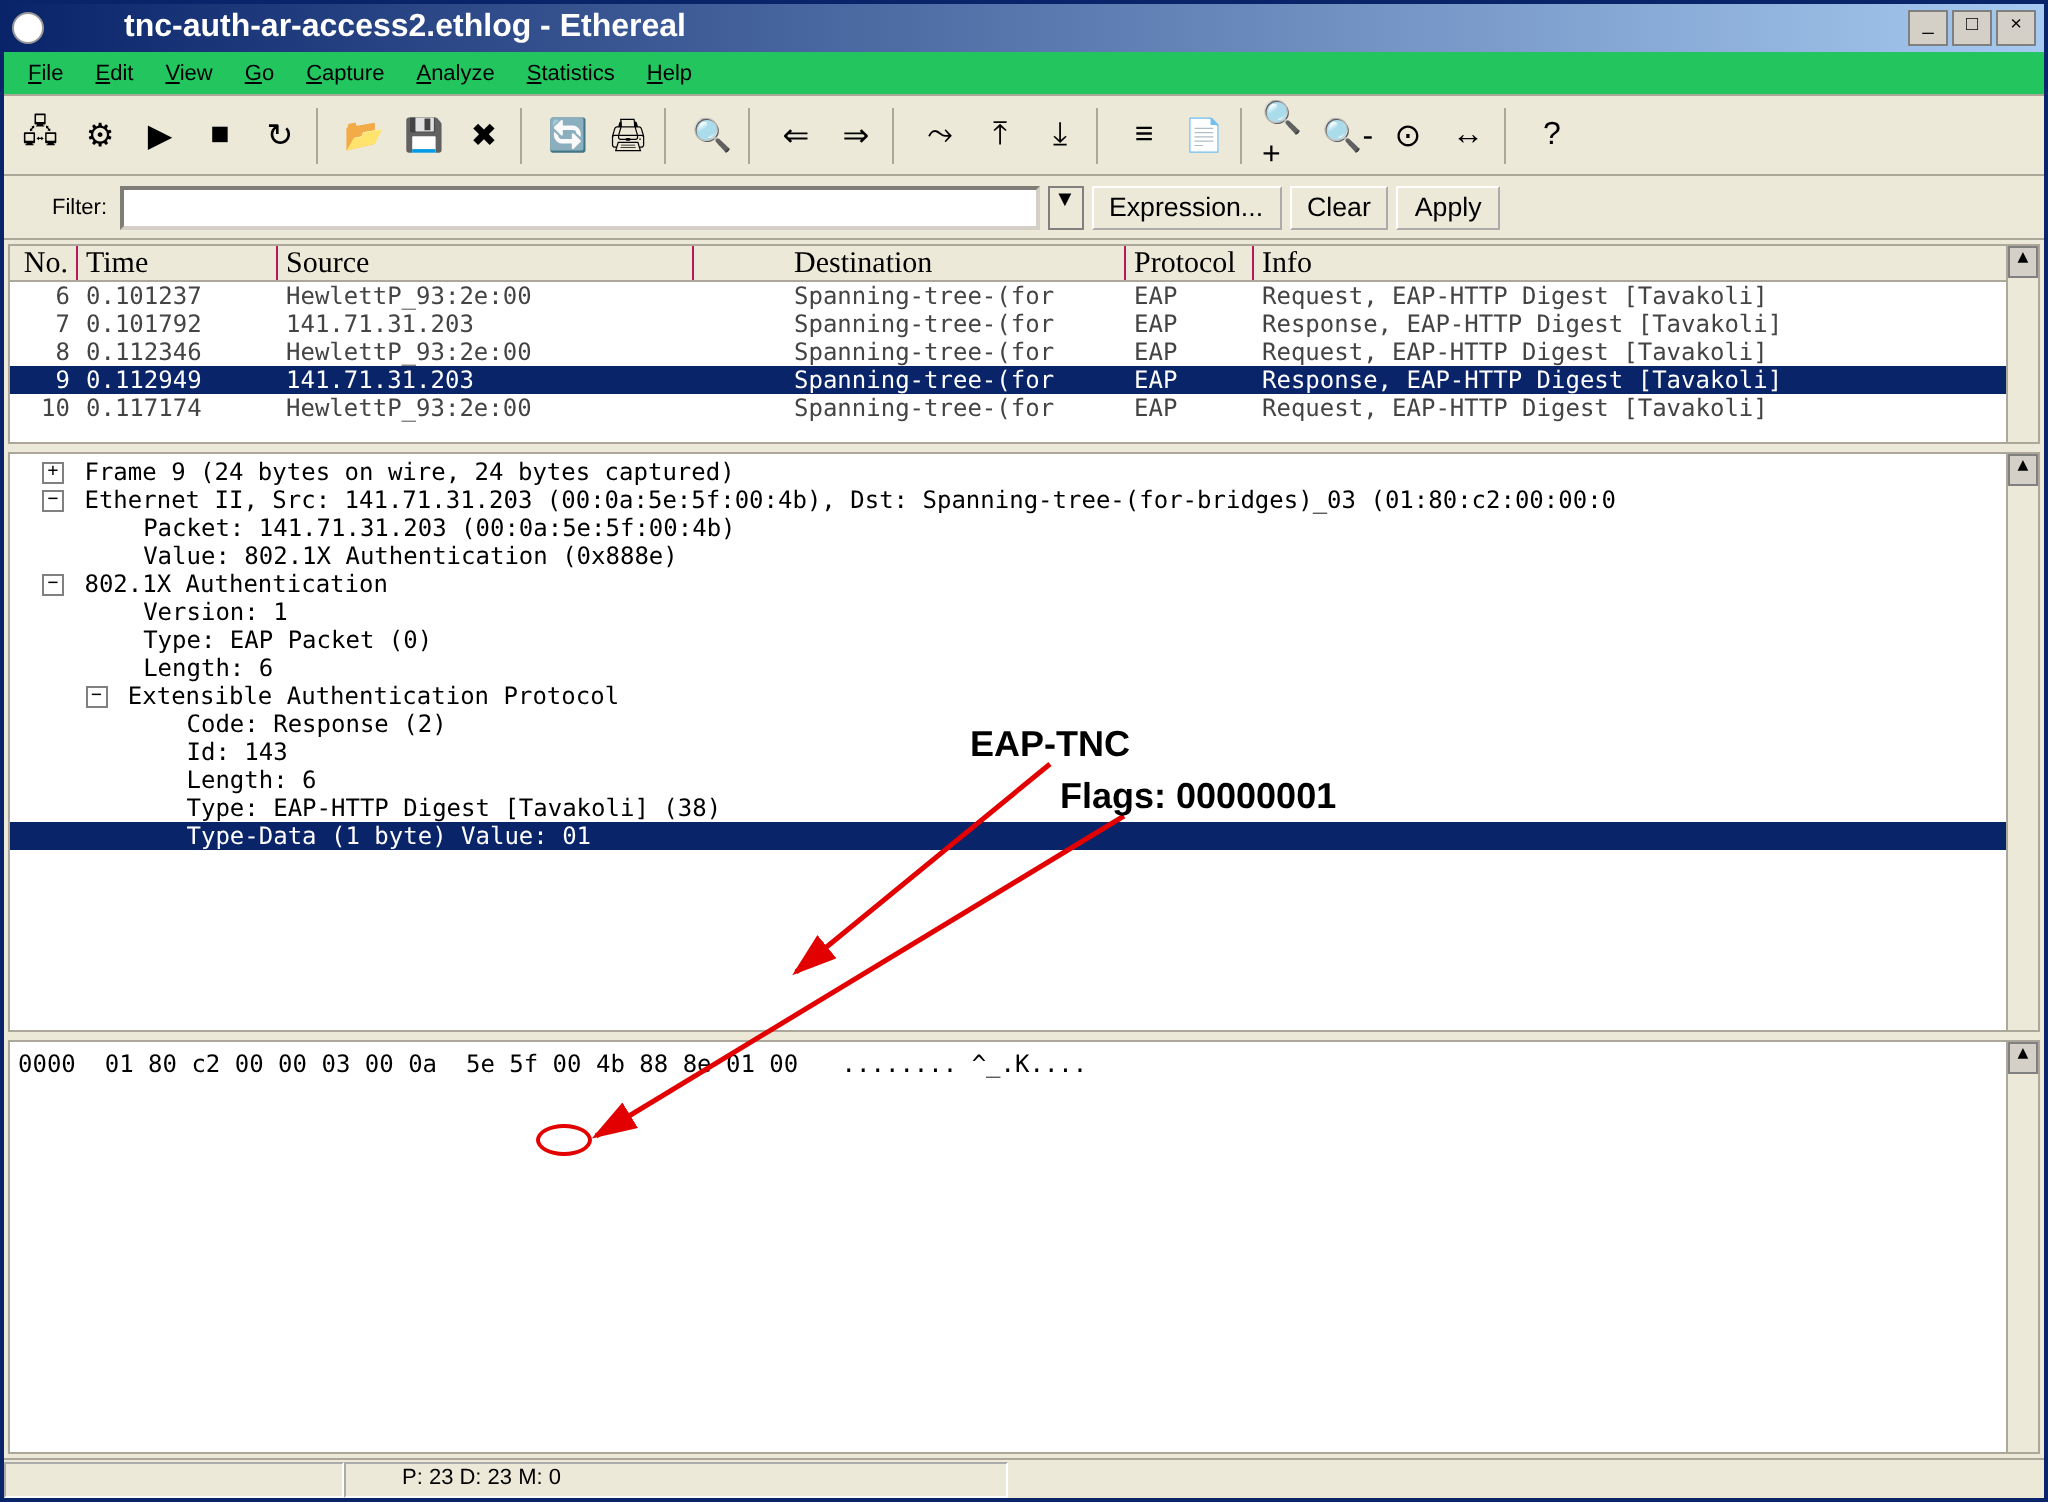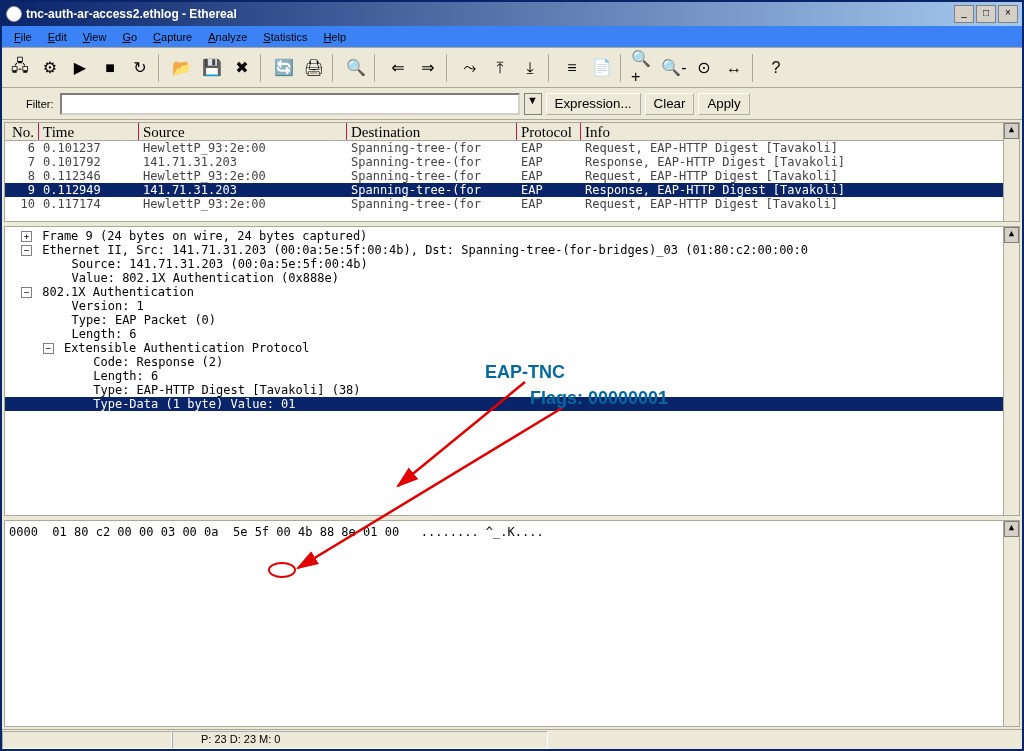--- a/index.html
+++ b/index.html
@@ -25,35 +25,35 @@
   align-items: center;
   padding: 0 4px;
 }
 .titlebar-icon {
   width: 16px; height: 16px;
   background: #fff;
   border-radius: 50%;
   margin-right: 4px;
   border: 1px solid #999;
 }
-.titlebar-text { flex: 1; font-weight: bold; font-size: 12px; }
+.titlebar-text { flex: 1; font-weight: bold; font-size: 16px; margin-left: 36px; }
 .titlebar-btn {
   width: 20px; height: 18px;
   background: #d4d0c8;
   border: 1px solid #808080;
   margin-left: 2px;
   font-family: Arial;
   font-size: 10px;
   text-align: center;
   line-height: 14px;
   color: #000;
 }
 .menubar {
   height: 22px;
-  background: #3b82f6;
+  background: #22c55e;
   border-bottom: 1px solid #aca899;
   display: flex;
   align-items: center;
   padding: 0 4px;
 }
 .menu-item {
   padding: 2px 8px;
 }
 .menu-item u { text-decoration: underline; }
 .toolbar {
@@ -140,21 +140,21 @@
 .prow {
   display: flex;
   height: 14px;
   color: #444;
 }
 .prow.sel { background: #0a246a; color: #fff; }
 .pcell { padding: 0 4px; overflow: hidden; white-space: nowrap; }
 .c-no { width: 34px; text-align: right; }
 .c-time { width: 100px; }
 .c-src { width: 208px; }
-.c-dst { width: 170px; }
+.c-dst { width: 170px; margin-left: 46px; }
 .c-proto { width: 64px; }
 .c-info { flex: 1; }
 
 .detail-pane {
   height: 290px;
   background: #fff;
   border: 1px solid #aca899;
   margin: 2px;
   font-family: "Lucida Console", monospace;
   font-size: 12px;
@@ -187,41 +187,41 @@
   display: flex;
   align-items: center;
   font-size: 11px;
 }
 .status-cell {
   border: 1px inset #fff;
   padding: 1px 6px;
   height: 18px;
 }
 .status-cell:first-child { width: 170px; }
-.status-cell:nth-child(2) { width: 376px; padding-left: 28px; }
+.status-cell:nth-child(2) { width: 332px; padding-left: 28px; }
 
 .fake-vscroll {
   position: absolute;
   right: 0; top: 0; bottom: 0;
   width: 16px;
   background: #ece9d8;
   border-left: 1px solid #aca899;
 }
 .fake-vscroll .arrow { height: 16px; background: #d4d0c8; border: 1px solid #808080; text-align: center; font-size: 9px; }
 
 .overlay {
   position: absolute;
   top: 0; left: 0;
   width: 100%; height: 100%;
   pointer-events: none;
   z-index: 100;
 }
 .anno-text {
   position: absolute;
-  color: #0369a1;
+  color: #000000;
   font-family: Arial;
   font-weight: bold;
   font-size: 18px;
 }
 .anno-ellipse {
   position: absolute;
   border: 2px solid #e20000;
   border-radius: 50%;
 }
 svg.anno-svg {
@@ -349,28 +349,29 @@
           </div>
         </div>
       <div class="fake-vscroll">
         <div class="arrow">▲</div>
       </div>
     </div>
 
     <div class="detail-pane" id="detail-pane">
       <div class="tree-line"><span class="expander">+</span> Frame 9 (24 bytes on wire, 24 bytes captured)</div>
         <div class="tree-line"><span class="expander">−</span> Ethernet II, Src: 141.71.31.203 (00:0a:5e:5f:00:4b), Dst: Spanning-tree-(for-bridges)_03 (01:80:c2:00:00:0</div>
-        <div class="tree-line">       Source: 141.71.31.203 (00:0a:5e:5f:00:4b)</div>
+        <div class="tree-line">       Packet: 141.71.31.203 (00:0a:5e:5f:00:4b)</div>
         <div class="tree-line">       Value: 802.1X Authentication (0x888e)</div>
         <div class="tree-line"><span class="expander">−</span> 802.1X Authentication</div>
         <div class="tree-line">       Version: 1</div>
         <div class="tree-line">       Type: EAP Packet (0)</div>
         <div class="tree-line">       Length: 6</div>
         <div class="tree-line">   <span class="expander">−</span> Extensible Authentication Protocol</div>
         <div class="tree-line">          Code: Response (2)</div>
+        <div class="tree-line">          Id: 143</div>
         <div class="tree-line">          Length: 6</div>
         <div class="tree-line">          Type: EAP-HTTP Digest [Tavakoli] (38)</div>
         <div class="tree-line sel">          Type-Data (1 byte) Value: 01</div>
         <div class="fake-vscroll">
         <div class="arrow">▲</div>
       </div>
     </div>
 
     <div class="hex-pane" id="hex-pane">
       <div class="hex-line">0000  01 80 c2 00 00 03 00 0a  5e 5f 00 4b 88 8e 01 00   ........ ^_.K....</div>

